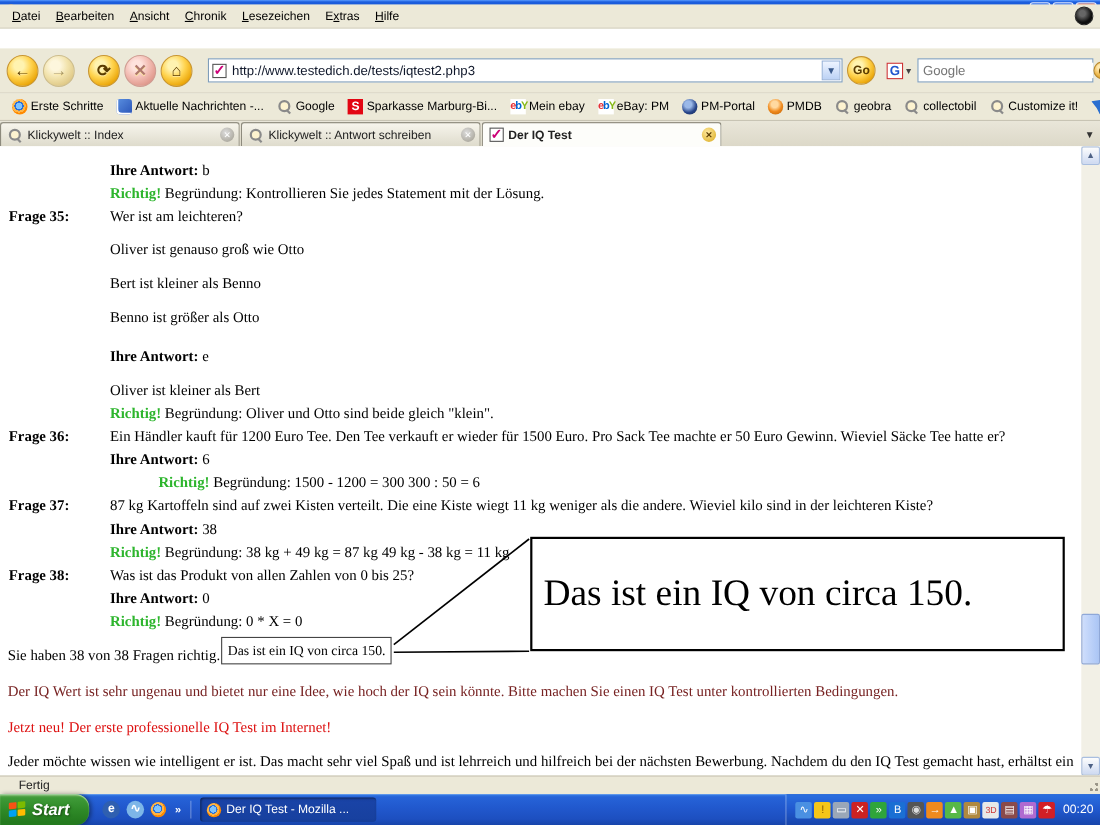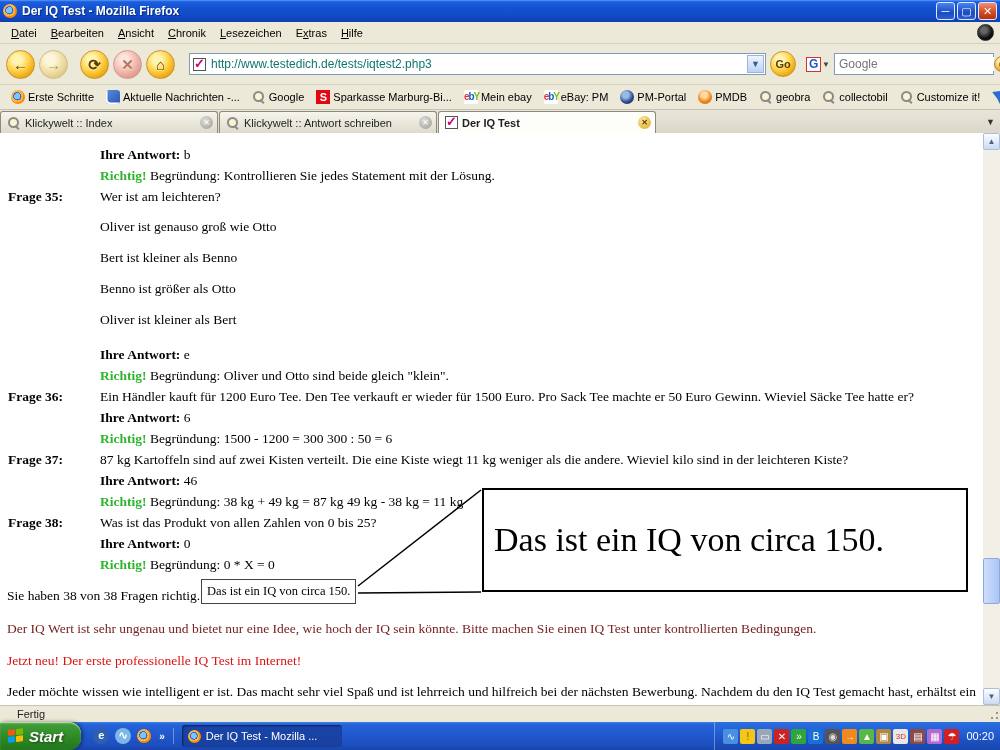--- a/index.html
+++ b/index.html
@@ -14,42 +14,42 @@
   .titlebar .title{font-weight:bold;font-size:12px;text-shadow:1px 1px 1px #0a2a7a;margin-left:5px}
   .icon-firefox{width:14px;height:14px;border-radius:50%;display:inline-block;flex:0 0 auto;
     background:radial-gradient(circle at 45% 45%,#7fc4ff 0 28%,#2a6fd8 29% 38%,#ffb444 39% 55%,#ff8a00 56% 78%,#c35400 79%)}
   .winbtns{margin-left:auto;display:flex;gap:2px}
   .winbtn{width:19px;height:18px;border:1px solid #dfe8ff;border-radius:3px;color:#fff;
     font-size:11px;line-height:16px;text-align:center;
     background:linear-gradient(180deg,#4a83f2,#1b4cc0 60%,#2a5fd4)}
   .winbtn.close{background:linear-gradient(180deg,#f09074,#d24a1f 60%,#b0340e)}
 
   
-  .menubar{position:absolute;left:0;top:22px;width:1000px;height:22px;background:#ece9d8;
+  .menubar{position:absolute;left:0;top:4px;width:1000px;height:22px;background:#ece9d8;
     display:flex;align-items:center;padding-left:4px;border-bottom:1px solid #d6d2c2}
   .menu-item{padding:3px 7px;color:#000;cursor:default}
   .menu-item u{text-decoration:underline}
   .throbber{position:absolute;right:6px;top:2px;width:17px;height:17px;border-radius:50%;
     background:radial-gradient(circle at 40% 35%,#666 0 20%,#111 60%,#000);border:1px solid #2a2a2a}
 
   
   .navbar{position:absolute;left:0;top:44px;width:1000px;height:41px;background:#ece9d8;
     display:flex;align-items:center;gap:4px;padding:0 6px;border-bottom:1px solid #d6d2c2}
   .navbtn{width:29px;height:29px;border-radius:50%;flex:0 0 auto;color:#5a3c00;
     font-size:15px;line-height:27px;text-align:center;font-weight:bold;
     background:radial-gradient(circle at 38% 32%,#fff3b0 0 18%,#ffd34e 45%,#e8a000 80%,#b97700);
     border:1px solid #c89530;text-shadow:0 1px 0 #ffe9a0}
   .navbtn.disabled{background:radial-gradient(circle at 38% 32%,#fdf6dd 0 18%,#f2e3ad 45%,#ddc683 80%,#c4ad6e);
     color:#a79767;border-color:#cdbd8d}
   .navbtn.stop{background:radial-gradient(circle at 38% 32%,#ffe3dd 0 18%,#f3bdb4 45%,#dd9488 80%,#c47a6e);
     color:#b0786e;border-color:#cf9c92}
   .urlbox{flex:1 1 auto;height:22px;background:#fff;border:1px solid #7f9db9;display:flex;align-items:center;padding:0 1px 0 3px}
   .icon-check{width:13px;height:13px;background:#fff;border:1px solid #555;display:inline-block;position:relative;flex:0 0 auto}
   .icon-check::after{content:"✓";position:absolute;left:0px;top:-3px;color:#cc0077;font-weight:bold;font-size:13px}
-  .urlbox input{flex:1;border:none;outline:none;font-size:12px;color:#0f766e;margin-left:5px;font-family:"Liberation Sans",sans-serif}
+  .urlbox input{flex:1;border:none;outline:none;font-size:12px;color:#0f172a;margin-left:5px;font-family:"Liberation Sans",sans-serif}
   .url-drop{width:17px;height:18px;background:linear-gradient(180deg,#eef4ff,#bcd2f5);border:1px solid #9ab4da;
     color:#3a5a8c;font-size:9px;line-height:17px;text-align:center;flex:0 0 auto}
   .gobtn{width:26px;height:26px;border-radius:50%;flex:0 0 auto;color:#5a3c00;font-weight:bold;
     font-size:11px;line-height:24px;text-align:center;
     background:radial-gradient(circle at 38% 32%,#fff3b0 0 18%,#ffd34e 45%,#e8a000 80%,#b97700);
     border:1px solid #c89530}
   .gicon{display:flex;align-items:center;gap:1px;flex:0 0 auto;margin-left:6px}
   .gicon .g{width:15px;height:15px;border:1px solid #c33;background:#fff;color:#2255cc;
     font-weight:bold;font-size:12px;line-height:13px;text-align:center}
   .gicon .caret{font-size:8px;color:#444}
@@ -291,51 +291,51 @@
           <span class="rtext"><span class="seg-n">Oliver ist genauso groß wie Otto</span></span>
         </div>
         <div class="row" style="margin-top: 10px;">
           <span class="qcol"></span>
           <span class="rtext"><span class="seg-n">Bert ist kleiner als Benno</span></span>
         </div>
         <div class="row" style="margin-top: 10px;">
           <span class="qcol"></span>
           <span class="rtext"><span class="seg-n">Benno ist größer als Otto</span></span>
         </div>
+        <div class="row" style="margin-top: 14px;">
+          <span class="qcol"></span>
+          <span class="rtext"><span class="seg-b">Ihre Antwort:</span><span class="seg-n"> e</span></span>
+        </div>
         <div class="row" style="margin-top: 10px;">
           <span class="qcol"></span>
           <span class="rtext"><span class="seg-n">Oliver ist kleiner als Bert</span></span>
-        </div>
-        <div class="row" style="margin-top: 14px;">
-          <span class="qcol"></span>
-          <span class="rtext"><span class="seg-b">Ihre Antwort:</span><span class="seg-n"> e</span></span>
         </div>
         <div class="row" style="margin-top: 0px;">
           <span class="qcol"></span>
           <span class="rtext"><span class="seg-g">Richtig!</span><span class="seg-n"> Begründung: Oliver und Otto sind beide gleich "klein".</span></span>
         </div>
         <div class="row" style="margin-top: 0px;">
           <span class="qcol">Frage 36:</span>
           <span class="rtext"><span class="seg-n">Ein Händler kauft für 1200 Euro Tee. Den Tee verkauft er wieder für 1500 Euro. Pro Sack Tee machte er 50 Euro Gewinn. Wieviel Säcke Tee hatte er?</span></span>
         </div>
         <div class="row" style="margin-top: 0px;">
           <span class="qcol"></span>
           <span class="rtext"><span class="seg-b">Ihre Antwort:</span><span class="seg-n"> 6</span></span>
         </div>
-        <div class="row" style="margin-top: 0px;">
+        <div class="row" style="margin-top: 0px; gap: 44px;">
           <span class="qcol"></span>
           <span class="rtext"><span class="seg-g">Richtig!</span><span class="seg-n"> Begründung: 1500 - 1200 = 300 300 : 50 = 6</span></span>
         </div>
         <div class="row" style="margin-top: 0px;">
           <span class="qcol">Frage 37:</span>
           <span class="rtext"><span class="seg-n">87 kg Kartoffeln sind auf zwei Kisten verteilt. Die eine Kiste wiegt 11 kg weniger als die andere. Wieviel kilo sind in der leichteren Kiste?</span></span>
         </div>
         <div class="row" style="margin-top: 0px;">
           <span class="qcol"></span>
-          <span class="rtext"><span class="seg-b">Ihre Antwort:</span><span class="seg-n"> 46</span></span>
+          <span class="rtext"><span class="seg-b">Ihre Antwort:</span><span class="seg-n"> 38</span></span>
         </div>
         <div class="row" style="margin-top: 0px;">
           <span class="qcol"></span>
           <span class="rtext"><span class="seg-g">Richtig!</span><span class="seg-n"> Begründung: 38 kg + 49 kg = 87 kg 49 kg - 38 kg = 11 kg</span></span>
         </div>
         <div class="row" style="margin-top: 0px;">
           <span class="qcol">Frage 38:</span>
           <span class="rtext"><span class="seg-n">Was ist das Produkt von allen Zahlen von 0 bis 25?</span></span>
         </div>
         <div class="row" style="margin-top: 0px;">

